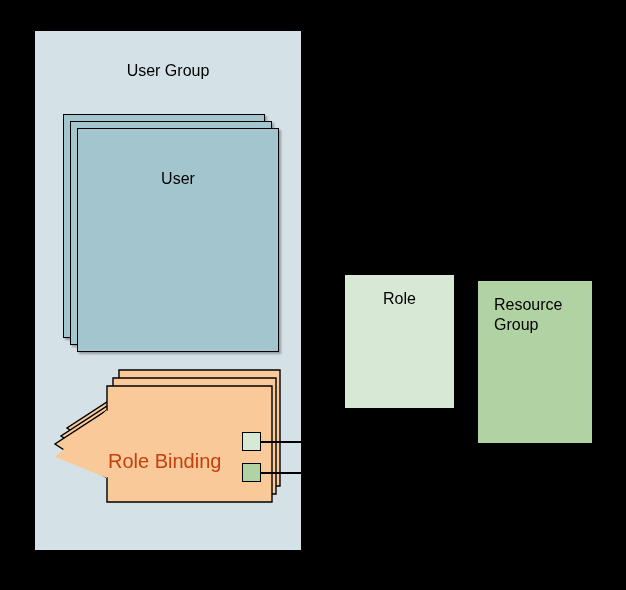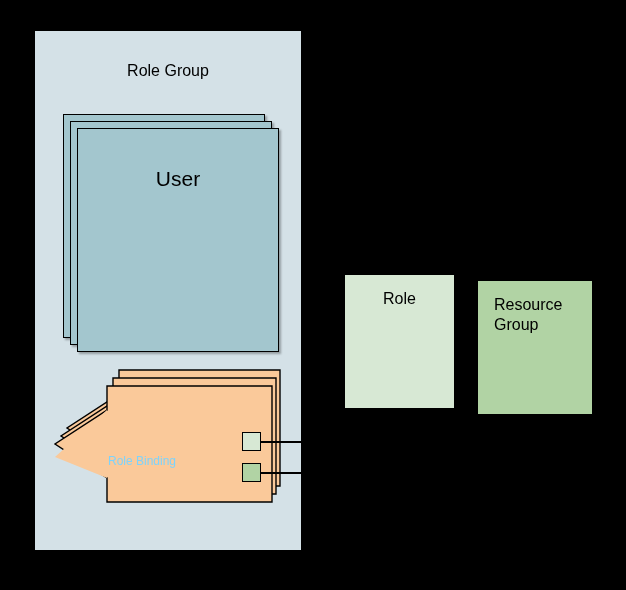--- a/index.html
+++ b/index.html
@@ -46,32 +46,32 @@
     border: 1.4px solid #000000;
     box-sizing: border-box;
     box-shadow: 2px 2px 2px rgba(0,0,0,0.30);
   }
   .user-card-label {
     position: absolute;
     left: 0;
     top: 40px;
     width: 100%;
     text-align: center;
-    font-size: 21px;
+    font-size: 16px;
     color: #000000;
     line-height: 19px;
   }
   .arrow-svg {
     position: absolute;
     overflow: visible;
   }
   .arrow-label {
     position: absolute;
-    font-size: 12px;
-    color: #7dd3fc;
+    font-size: 20px;
+    color: #c2410c;
     line-height: 19px;
     white-space: nowrap;
   }
 
   
   .port-square {
     position: absolute;
     width: 19px;
     height: 19px;
     border: 1.4px solid #000000;
@@ -101,21 +101,21 @@
     line-height: 20px;
     white-space: pre-line;
   }
 </style>
 </head>
 <body>
 
 <div id="canvas">
 
   <div class="user-group-panel">
-    <div class="user-group-title">Role Group</div>
+    <div class="user-group-title">User Group</div>
   </div>
 
   <div class="user-card" style="left:63px; top:114px; width:202px; height:224px;"></div>
 
   <div class="user-card" style="left:70px; top:121px; width:202px; height:224px;"></div>
 
   <div class="user-card" style="left:77px; top:128px; width:202px; height:224px;">
     <div class="user-card-label">User</div>
   </div>
 
@@ -137,18 +137,18 @@
   <div class="port-square" style="left:242px; top:463px; background:#b1d3a4;"></div>
 
   <div class="connector" style="left:260px; top:441px; width:42px;"></div>
 
   <div class="connector" style="left:260px; top:472px; width:42px;"></div>
 
   <div class="entity-box" style="left:345px; top:275px; width:109px; height:133px; background:#d7e8d4;">
     <div class="entity-label">Role</div>
   </div>
 
-  <div class="entity-box" style="left:478px; top:281px; width:114px; height:133px; background:#b1d3a4;">
+  <div class="entity-box" style="left:478px; top:281px; width:114px; height:162px; background:#b1d3a4;">
     <div class="entity-label" style="text-align:left; padding-left:16px; box-sizing:border-box;">Resource
 Group</div>
   </div>
 
 </div>
 
 </body></html>

